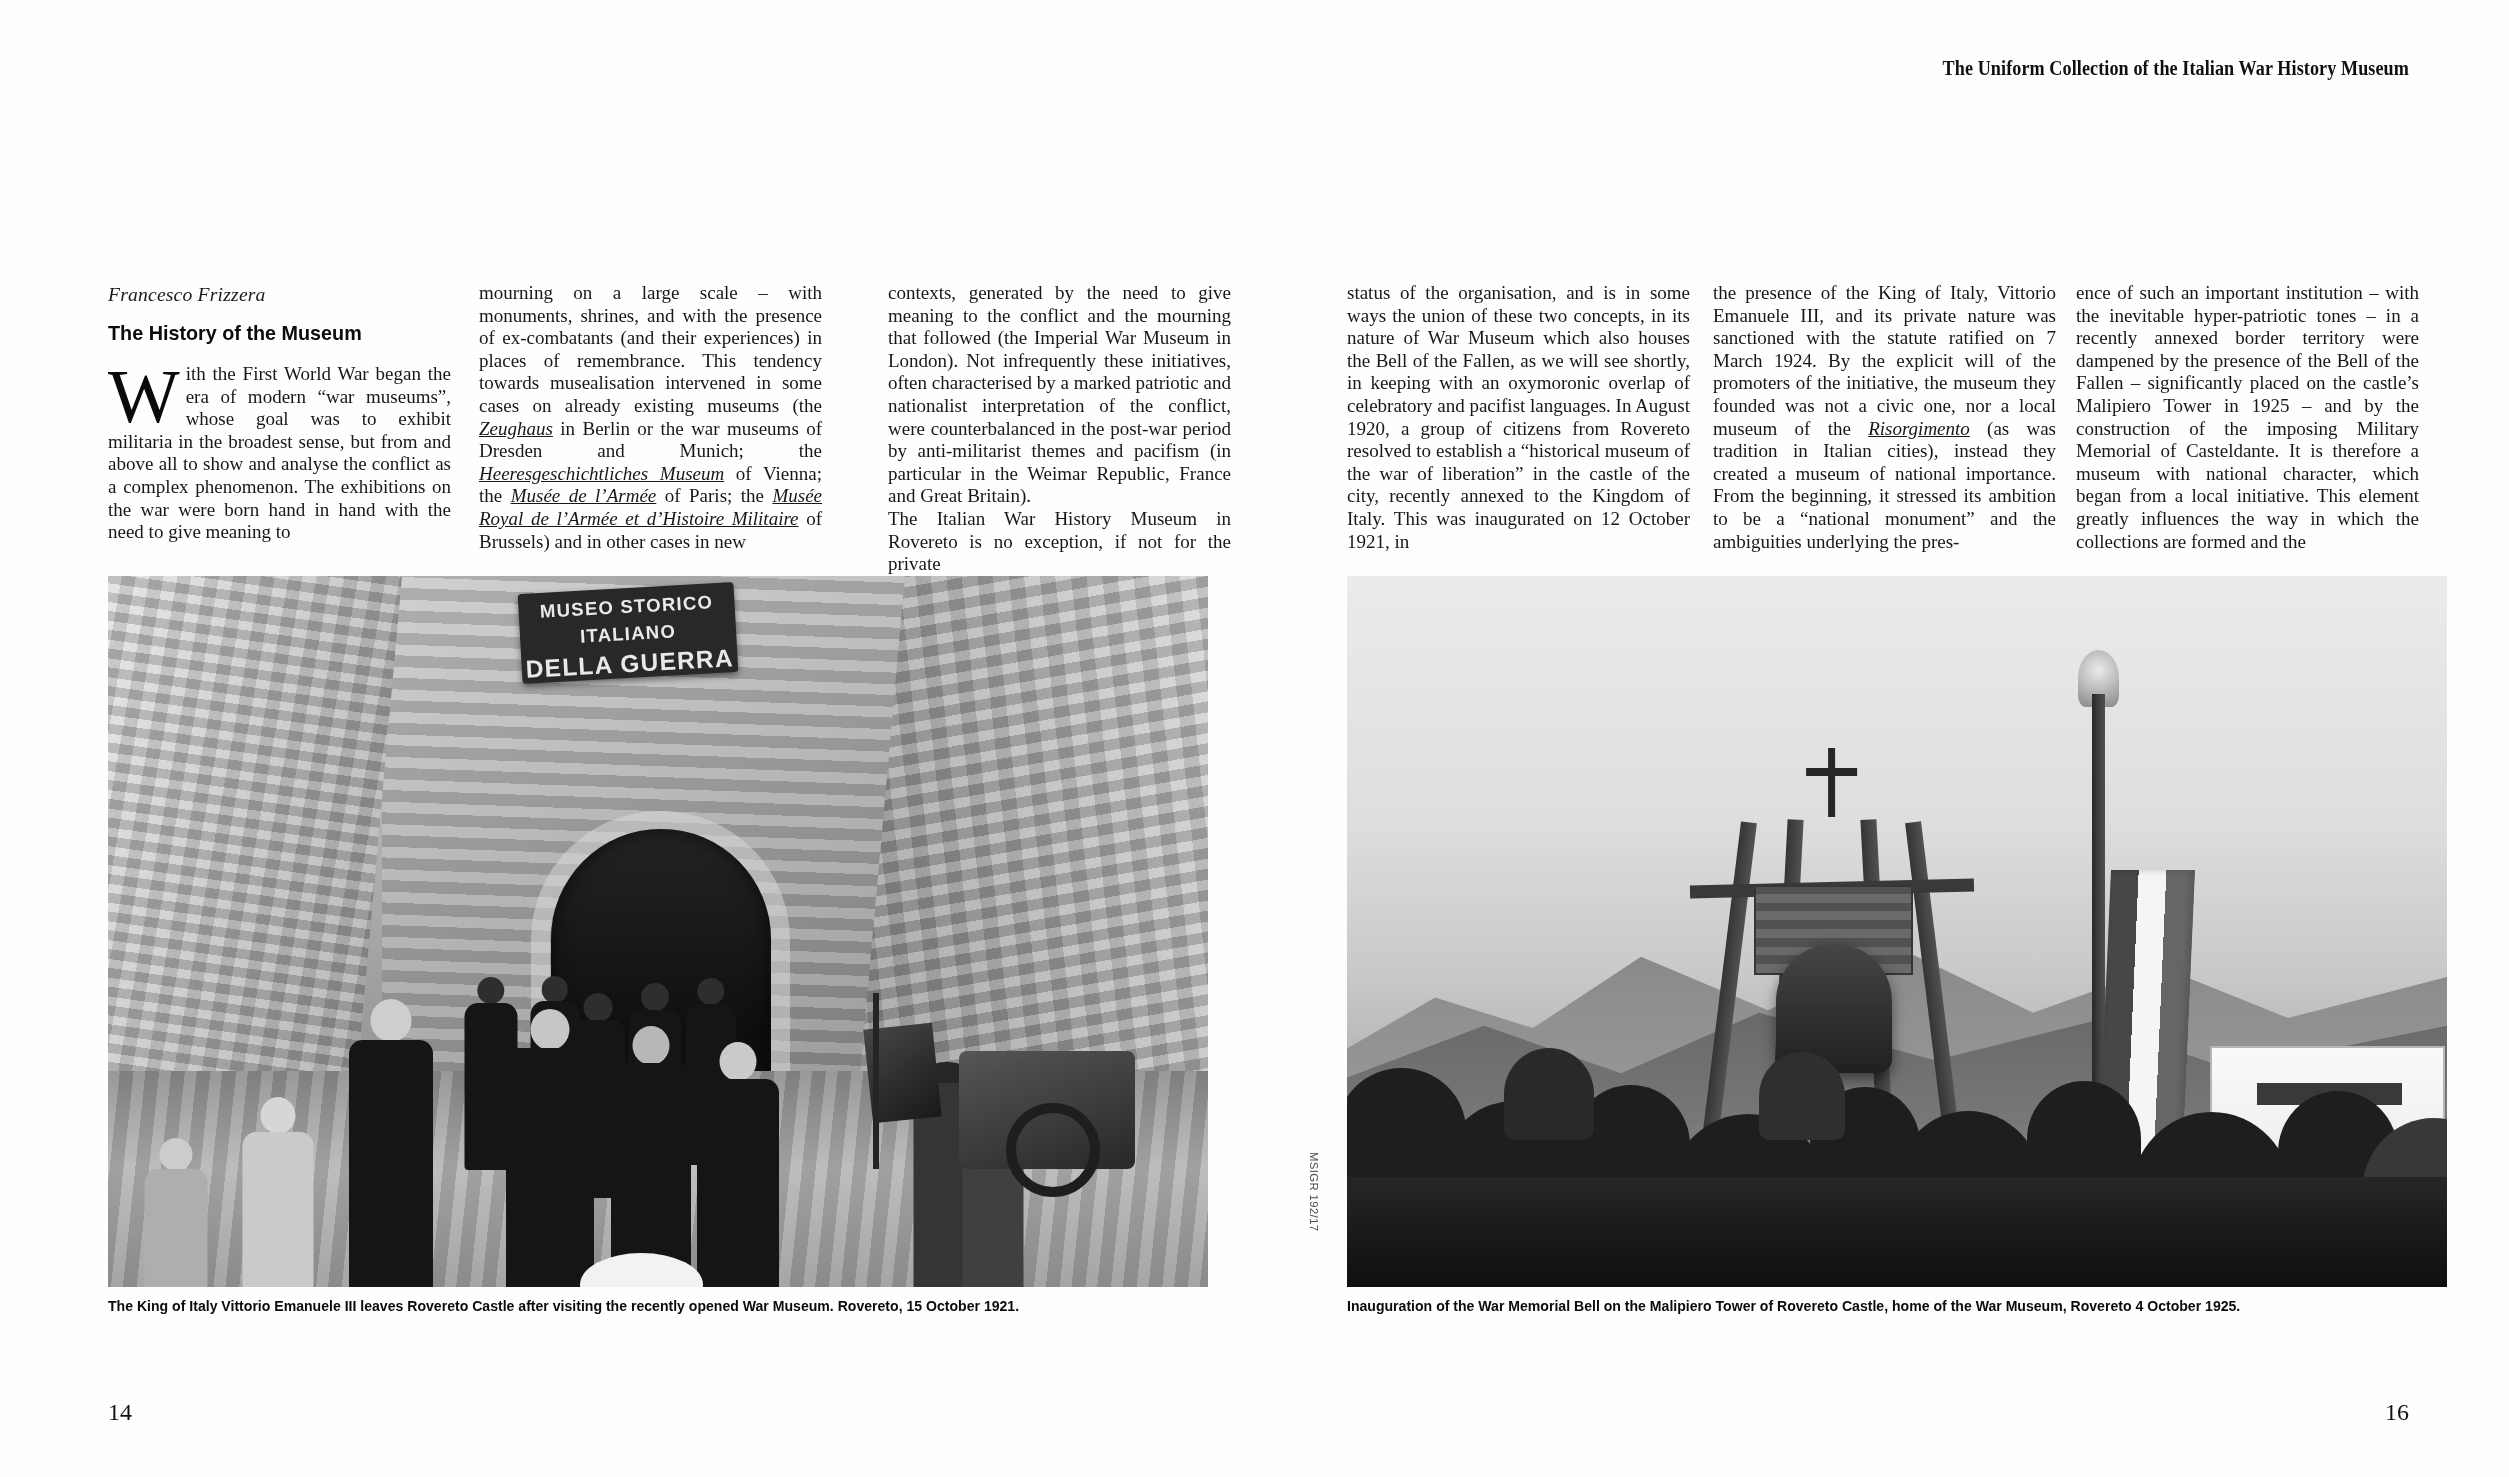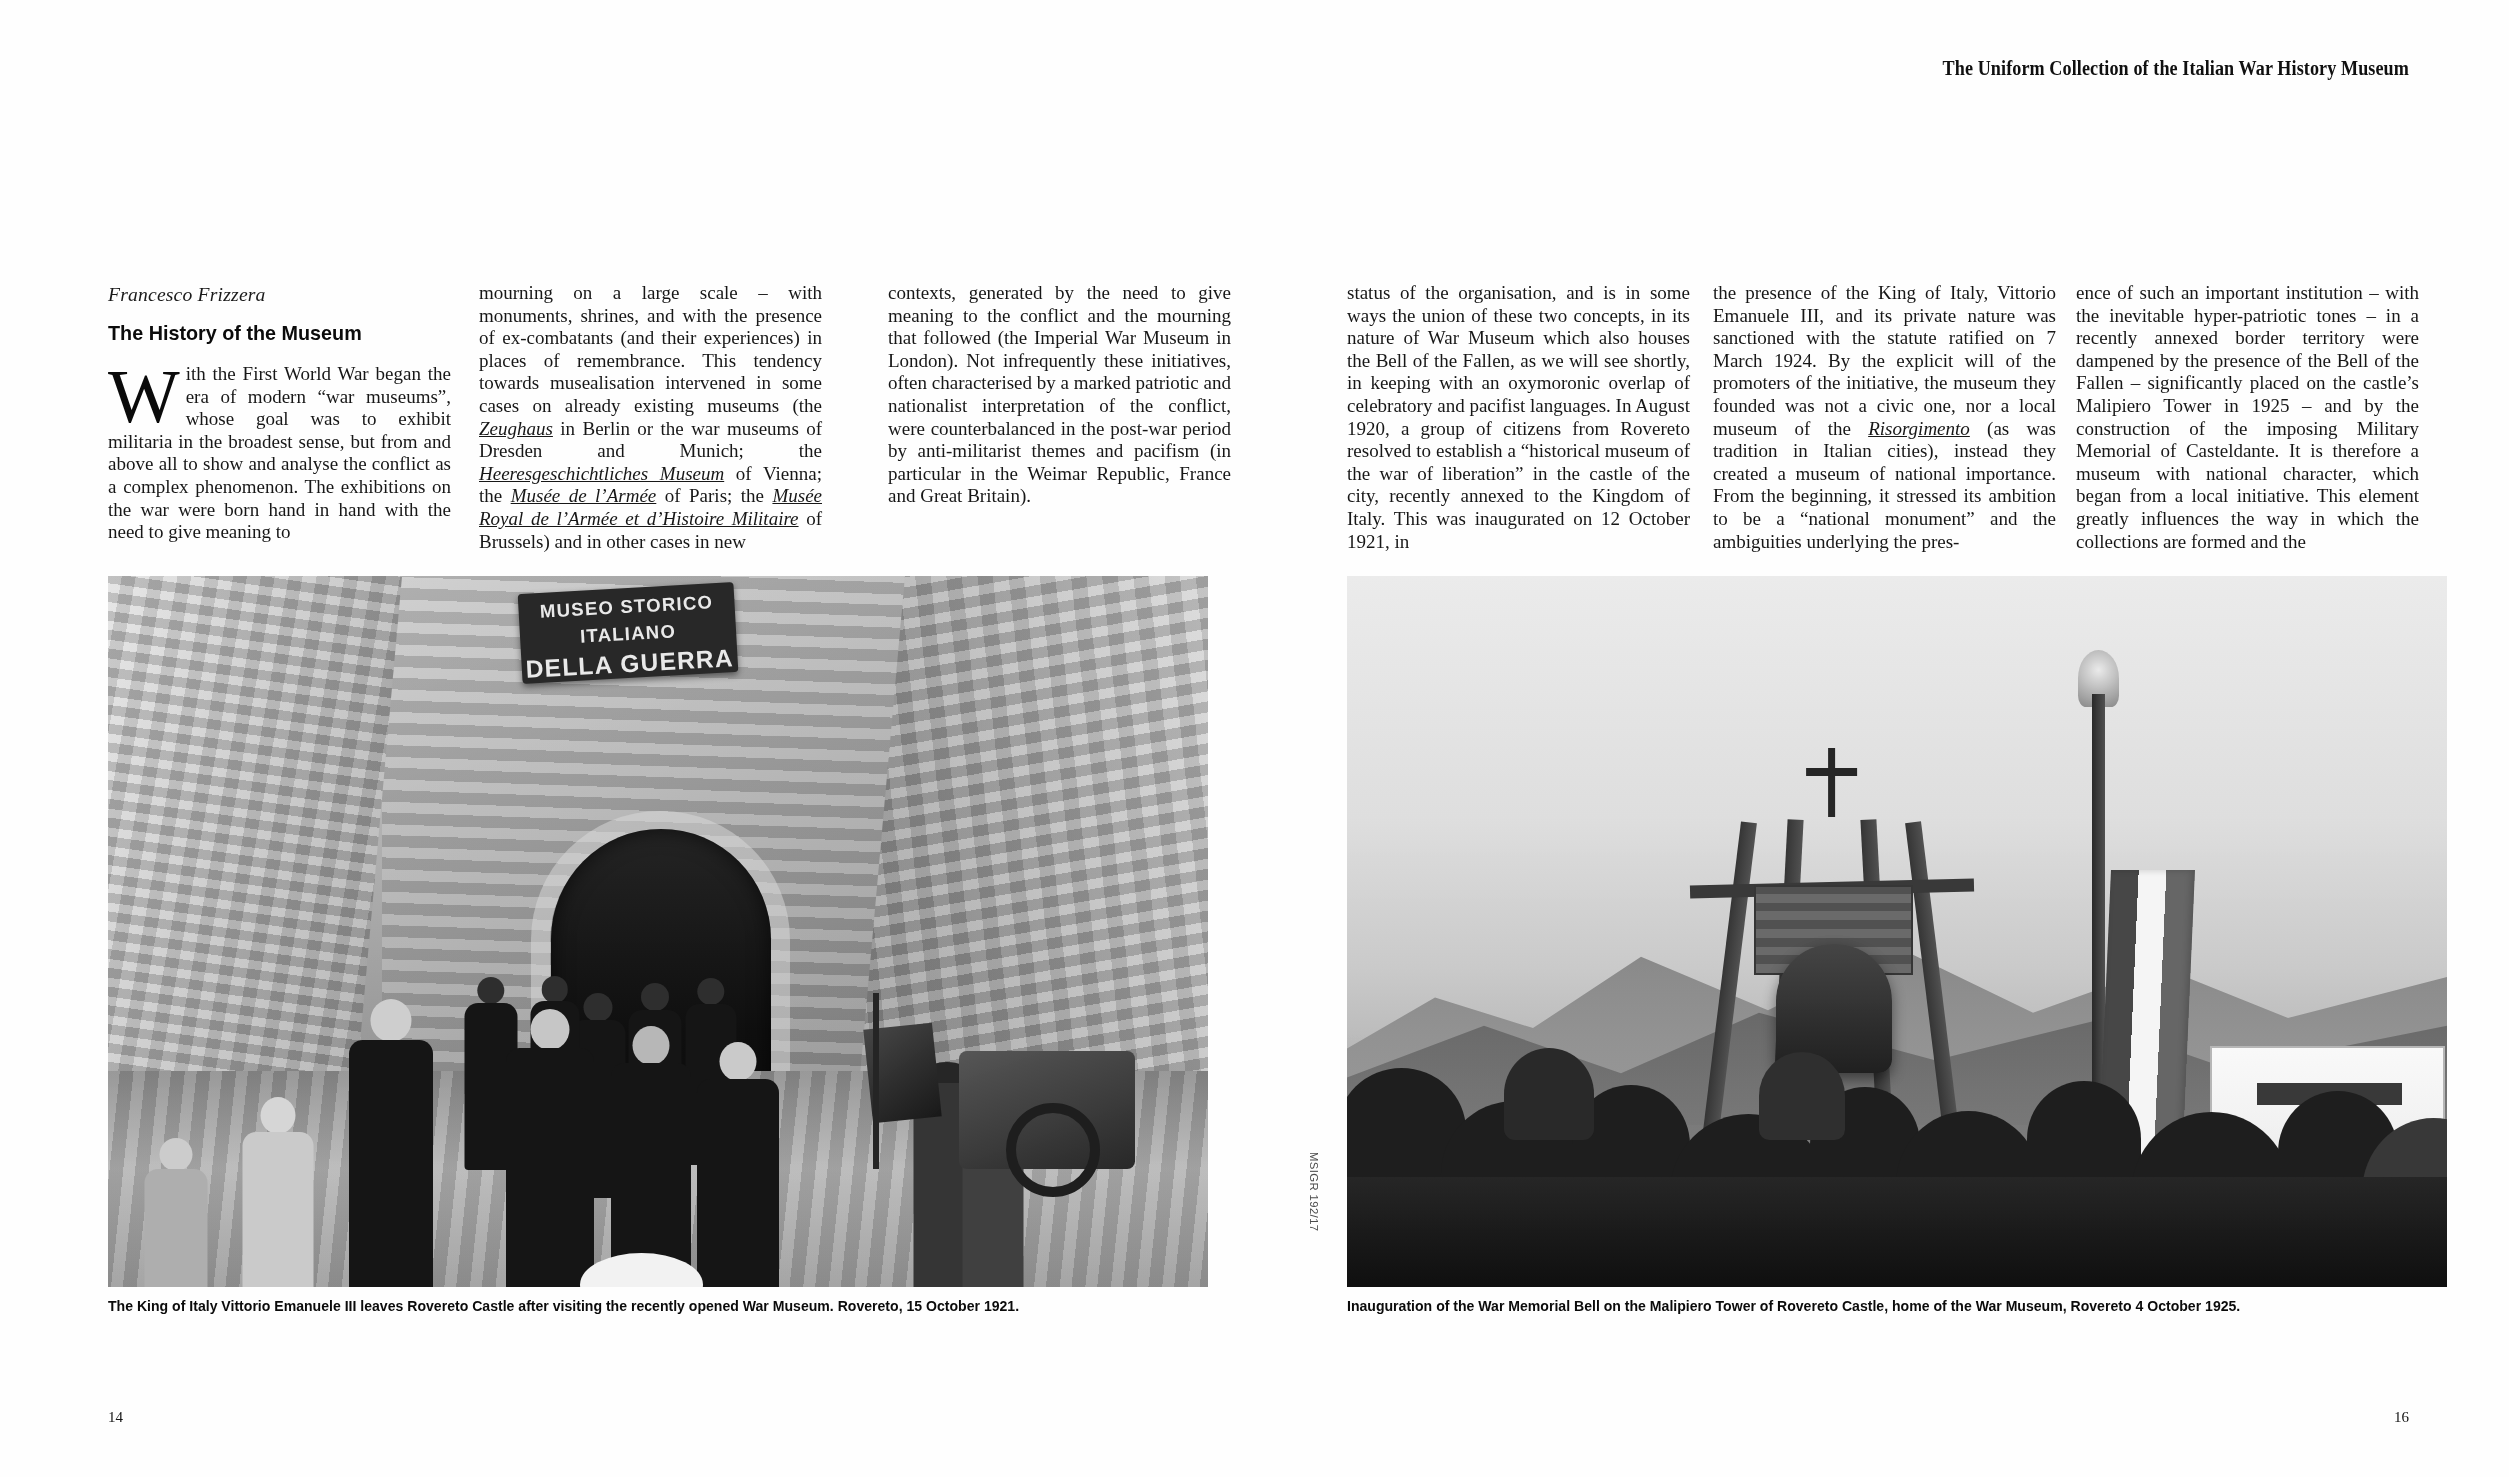--- a/index.html
+++ b/index.html
@@ -133,21 +133,21 @@
   }
   .credit.left-credit{
     left:1200px;top:576px;
     transform:rotate(90deg) translate(0,-100%);
   }
 
   
   .folio{
     position:absolute;
     bottom:51px;
-    font-size:15px;
+    font-size:24px;
     font-family:"Liberation Serif", serif;
     color:#131313;
   }
   .folio.left{left:108px;}
   .folio.right{right:100px;}
 
   
   .p1-bg{
     position:absolute;inset:0;
     background:
@@ -324,20 +324,21 @@
   <div class="col c1">
     <p><span class="dropcap">W</span><span>ith the First World War began the era of modern “war museums”, whose goal was to exhibit militaria in the broadest sense, but from and above all to show and analyse the conflict as a complex phenomenon. The exhibitions on the war were born hand in hand with the need to give meaning to</span></p>
   </div>
 
   <div class="col c2">
     <p><span>mourning on a large scale – with monuments, shrines, and with the presence of ex-combatants (and their experiences) in places of remembrance. This tendency towards musealisation intervened in some cases on already existing museums (the </span><i>Zeughaus</i><span> in Berlin or the war museums of Dresden and Munich; the </span><i>Heeresgeschichtliches Museum</i><span> of Vienna; the </span><i>Musée de l’Armée</i><span> of Paris; the </span><i>Musée Royal de l’Armée et d’Histoire Militaire</i><span> of Brussels) and in other cases in new</span></p>
   </div>
 
   <div class="col c3">
     <p>contexts, generated by the need to give meaning to the conflict and the mourning that followed (the Imperial War Museum in London). Not infrequently these initiatives, often characterised by a marked patriotic and nationalist interpretation of the conflict, were counterbalanced in the post-war period by anti-militarist themes and pacifism (in particular in the Weimar Republic, France and Great Britain).</p>
+    <p>The Italian War History Museum in Rovereto is no exception, if not for the private</p>
   </div>
 
   <div class="col c4">
     <p>status of the organisation, and is in some ways the union of these two concepts, in its nature of War Museum which also houses the Bell of the Fallen, as we will see shortly, in keeping with an oxymoronic overlap of celebratory and pacifist languages. In August 1920, a group of citizens from Rovereto resolved to establish a “historical museum of the war of liberation” in the castle of the city, recently annexed to the Kingdom of Italy. This was inaugurated on 12 October 1921, in</p>
   </div>
 
   <div class="col c5">
     <p><span>the presence of the King of Italy, Vittorio Emanuele III, and its private nature was sanctioned with the statute ratified on 7 March 1924. By the explicit will of the promoters of the initiative, the museum they founded was not a civic one, nor a local museum of the </span><i>Risorgimento</i><span> (as was tradition in Italian cities), instead they created a museum of national importance. From the beginning, it stressed its ambition to be a “national monument” and the ambiguities underlying the pres-</span></p>
   </div>
 

